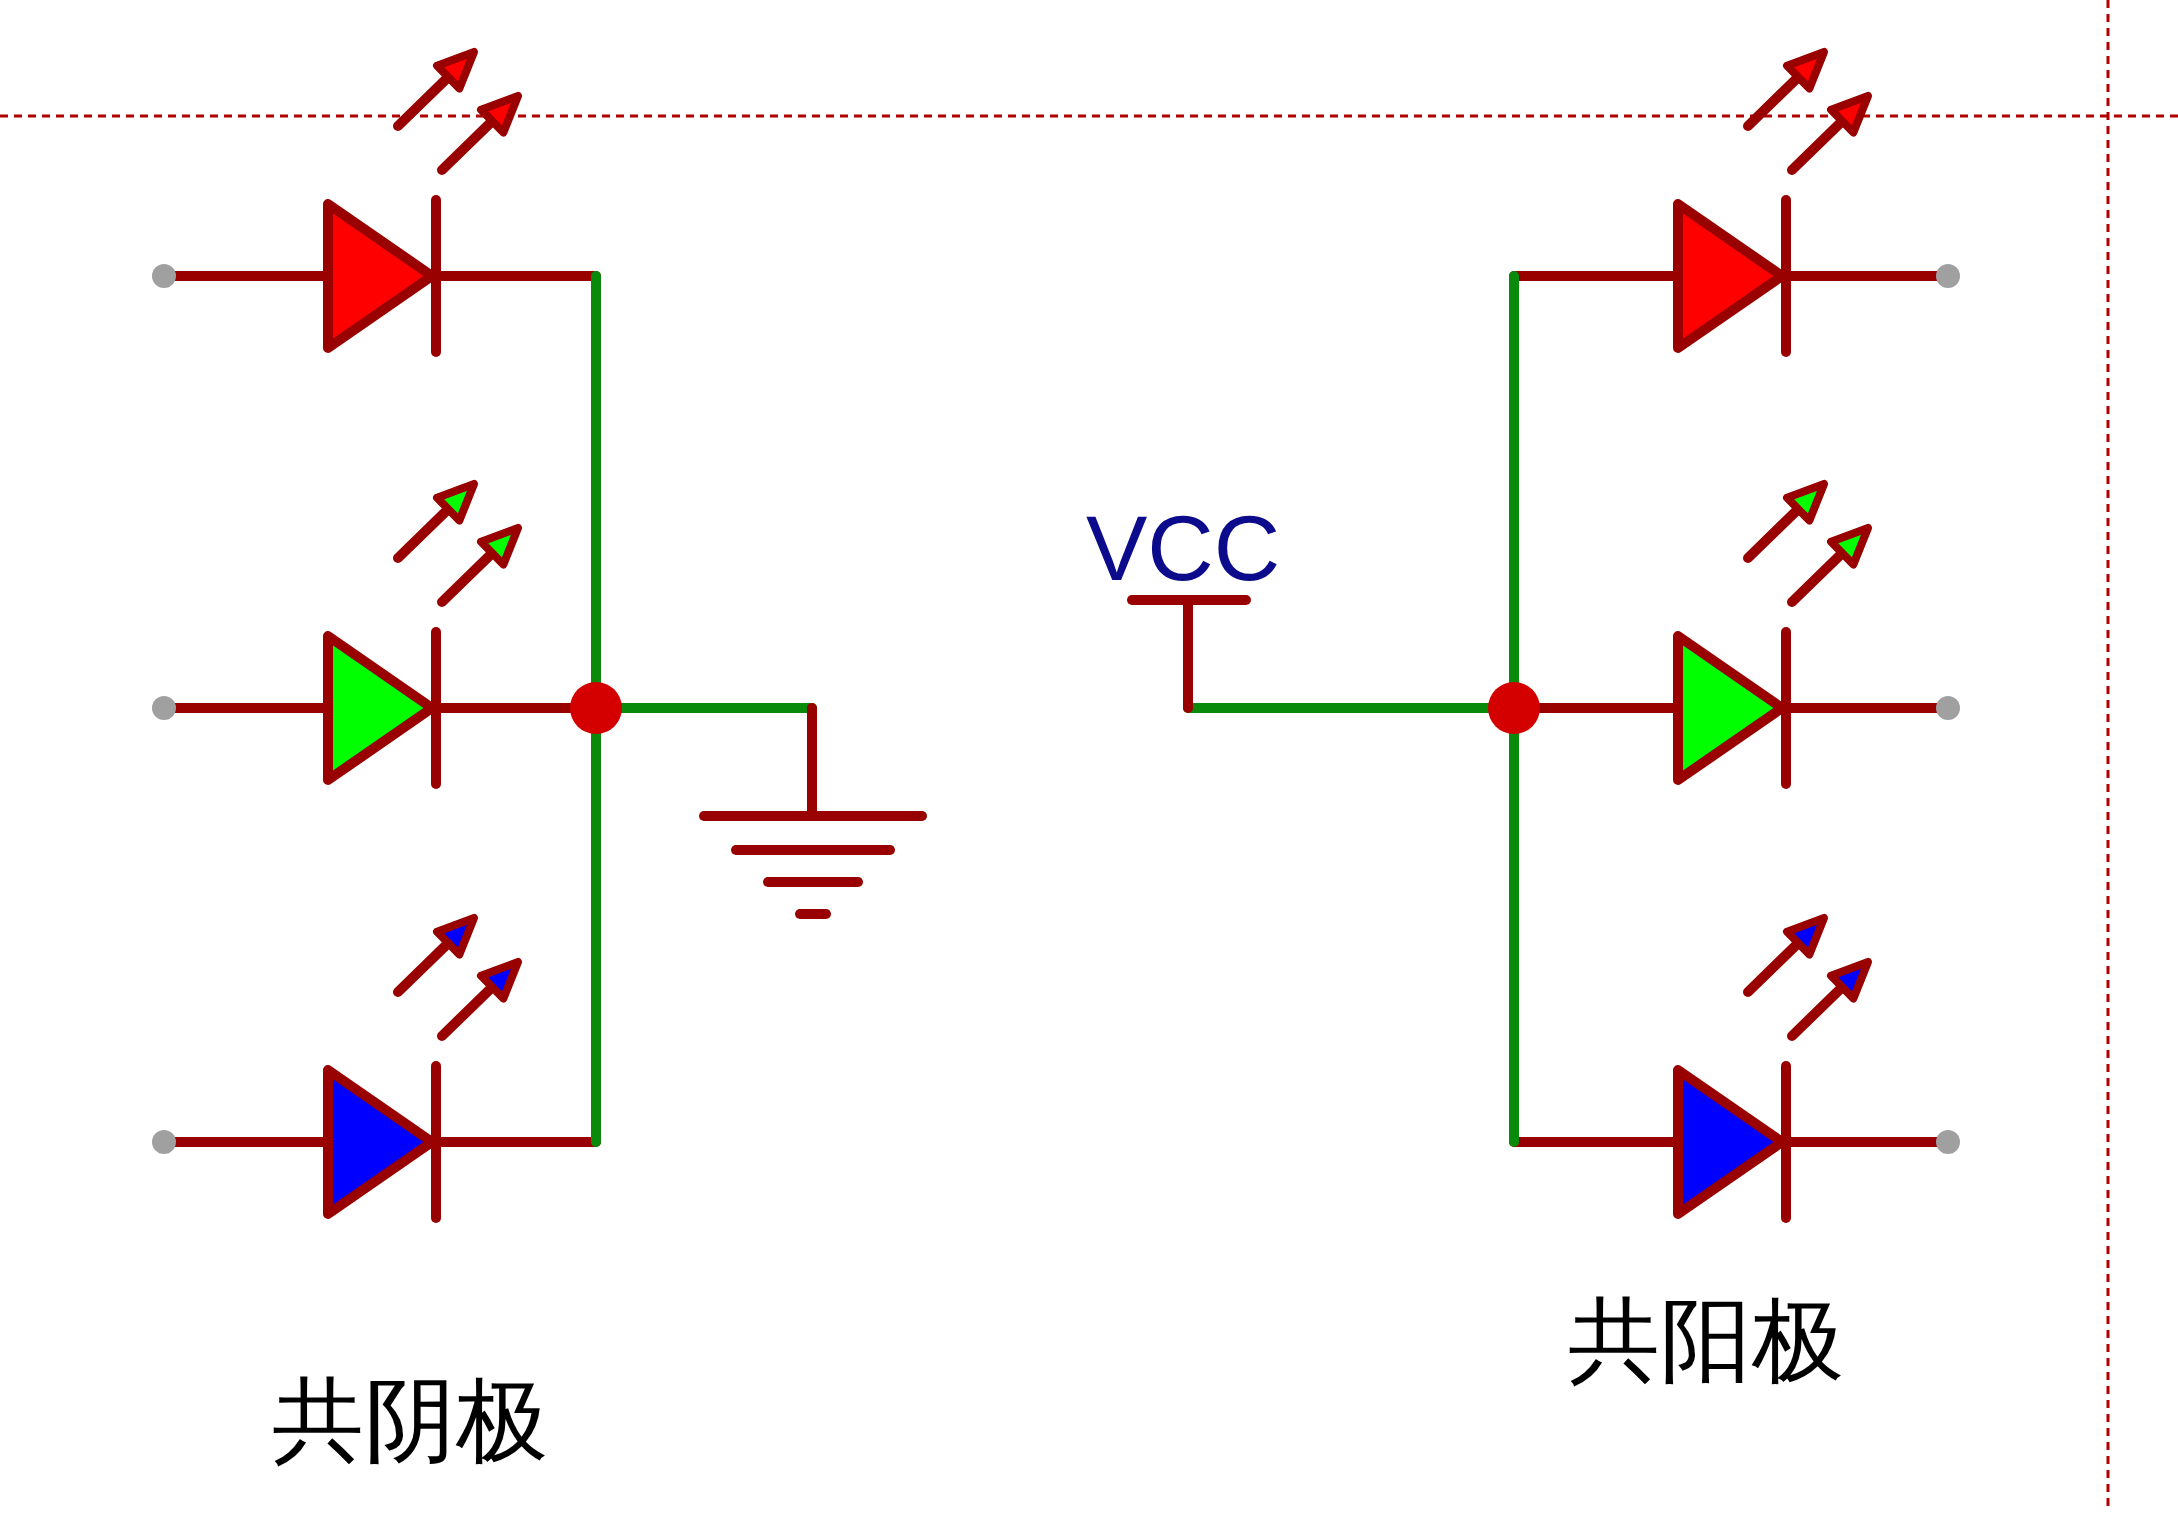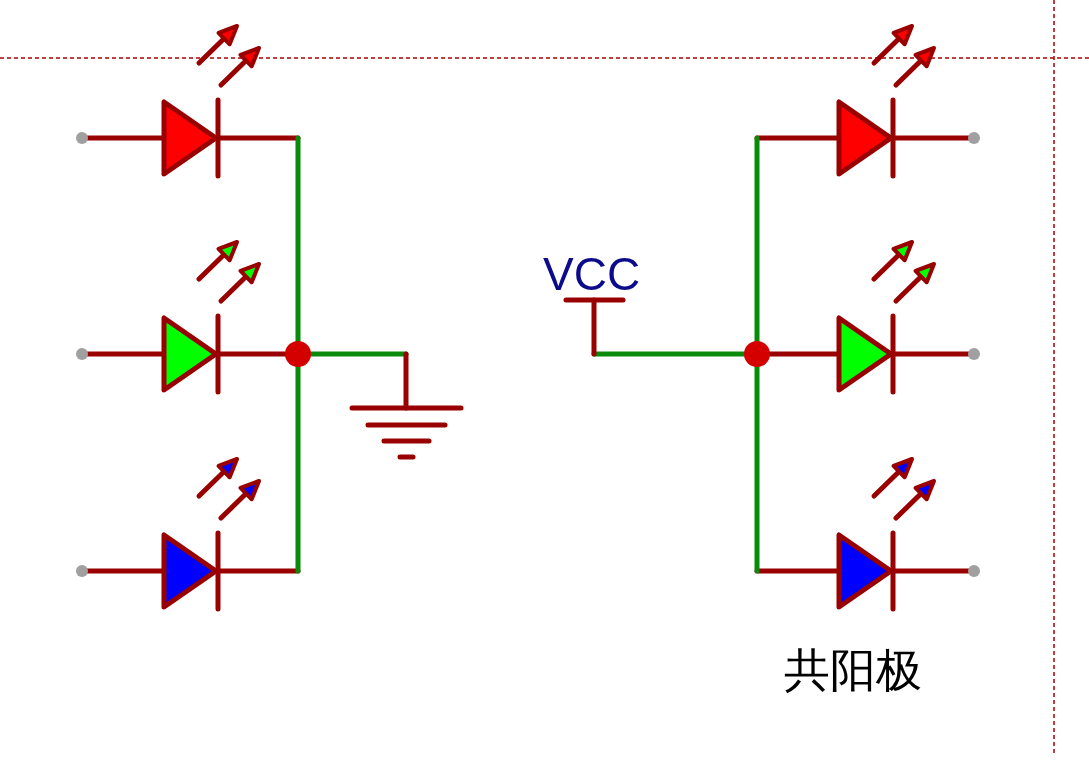--- a/index.html
+++ b/index.html
@@ -120,14 +120,15 @@
           </g>
         </g>
         <line x1="757" y1="138" x2="757" y2="571" stroke="#0a8a0a" stroke-width="5" stroke-linecap="round"></line>
         <line x1="594" y1="354" x2="757" y2="354" stroke="#0a8a0a" stroke-width="5" stroke-linecap="round"></line>
         <line x1="594" y1="354" x2="594" y2="300" stroke="#990000" stroke-width="5" stroke-linecap="round"></line>
         <line x1="566" y1="300" x2="623" y2="300" stroke="#990000" stroke-width="5" stroke-linecap="round"></line>
         <circle cx="757" cy="354" r="13" fill="#d40000"></circle>
       </g>
     <text class="vcc" x="543" y="290">VCC</text>
   </svg>
+  <div class="label-cn" style="left:136px; top:680px;">共阴极</div>
   <div class="label-cn" style="left:784px; top:640px;">共阳极</div>
 </div>
 
 </body></html>

